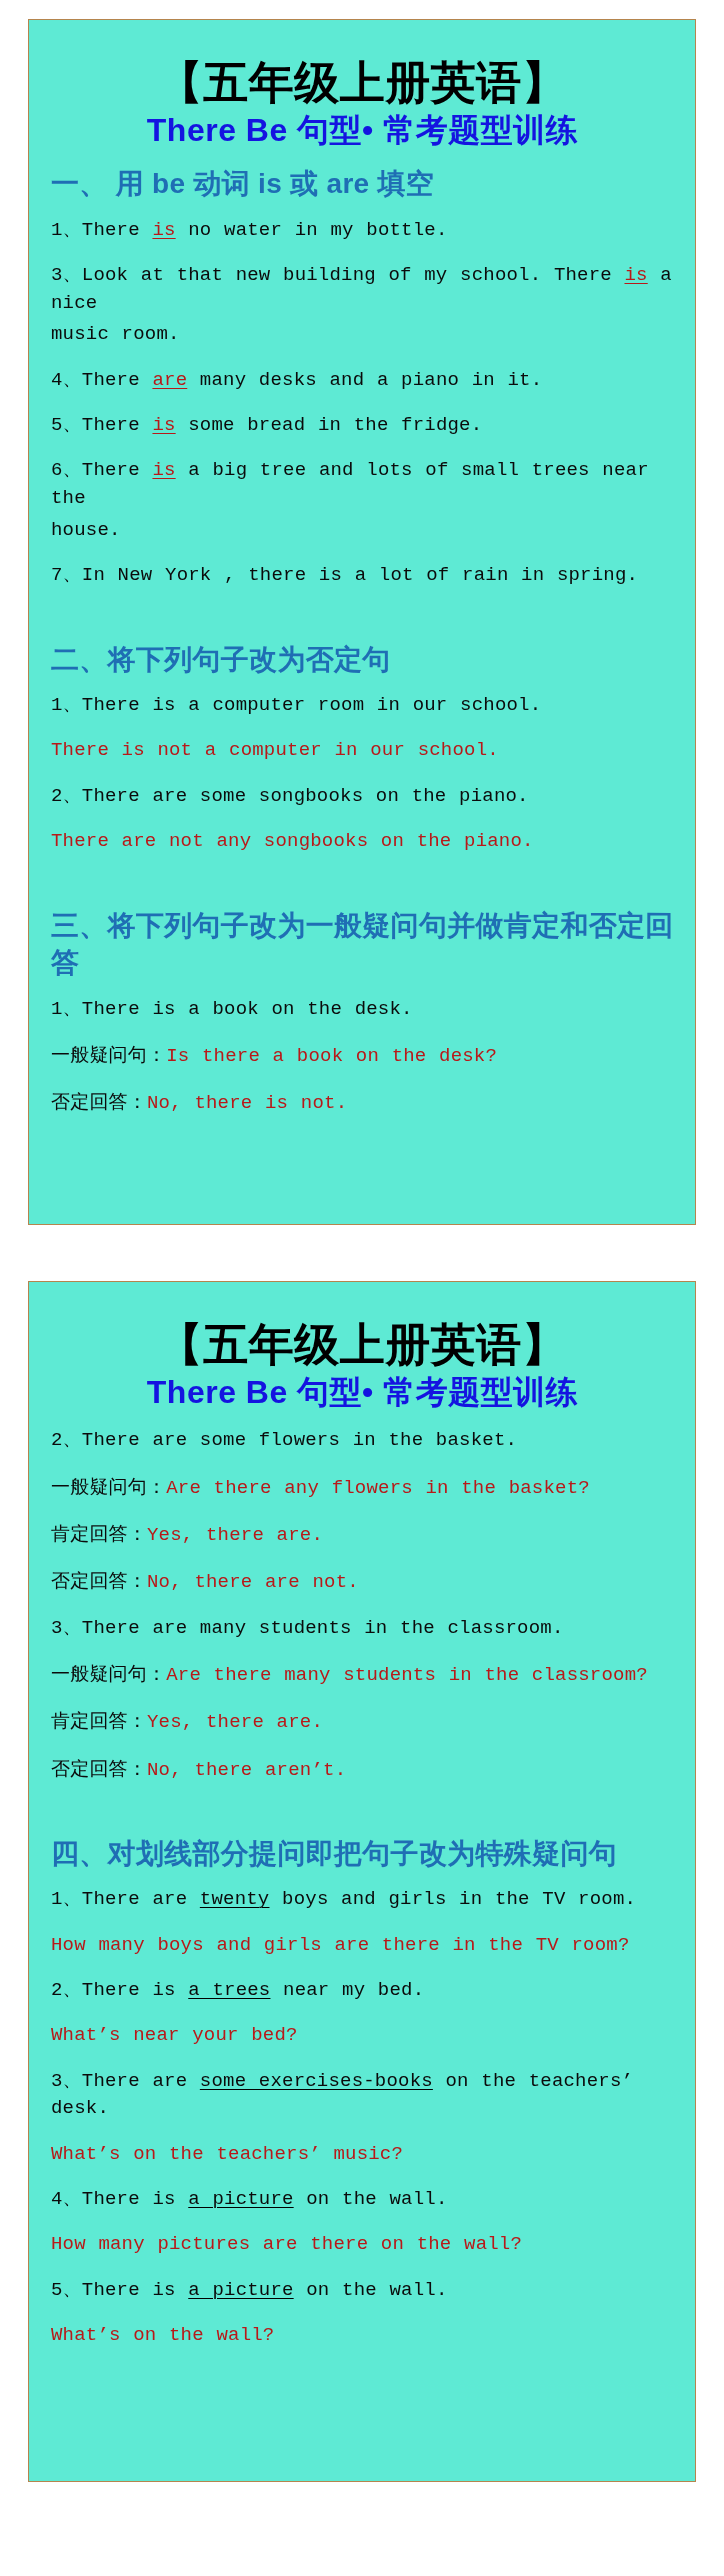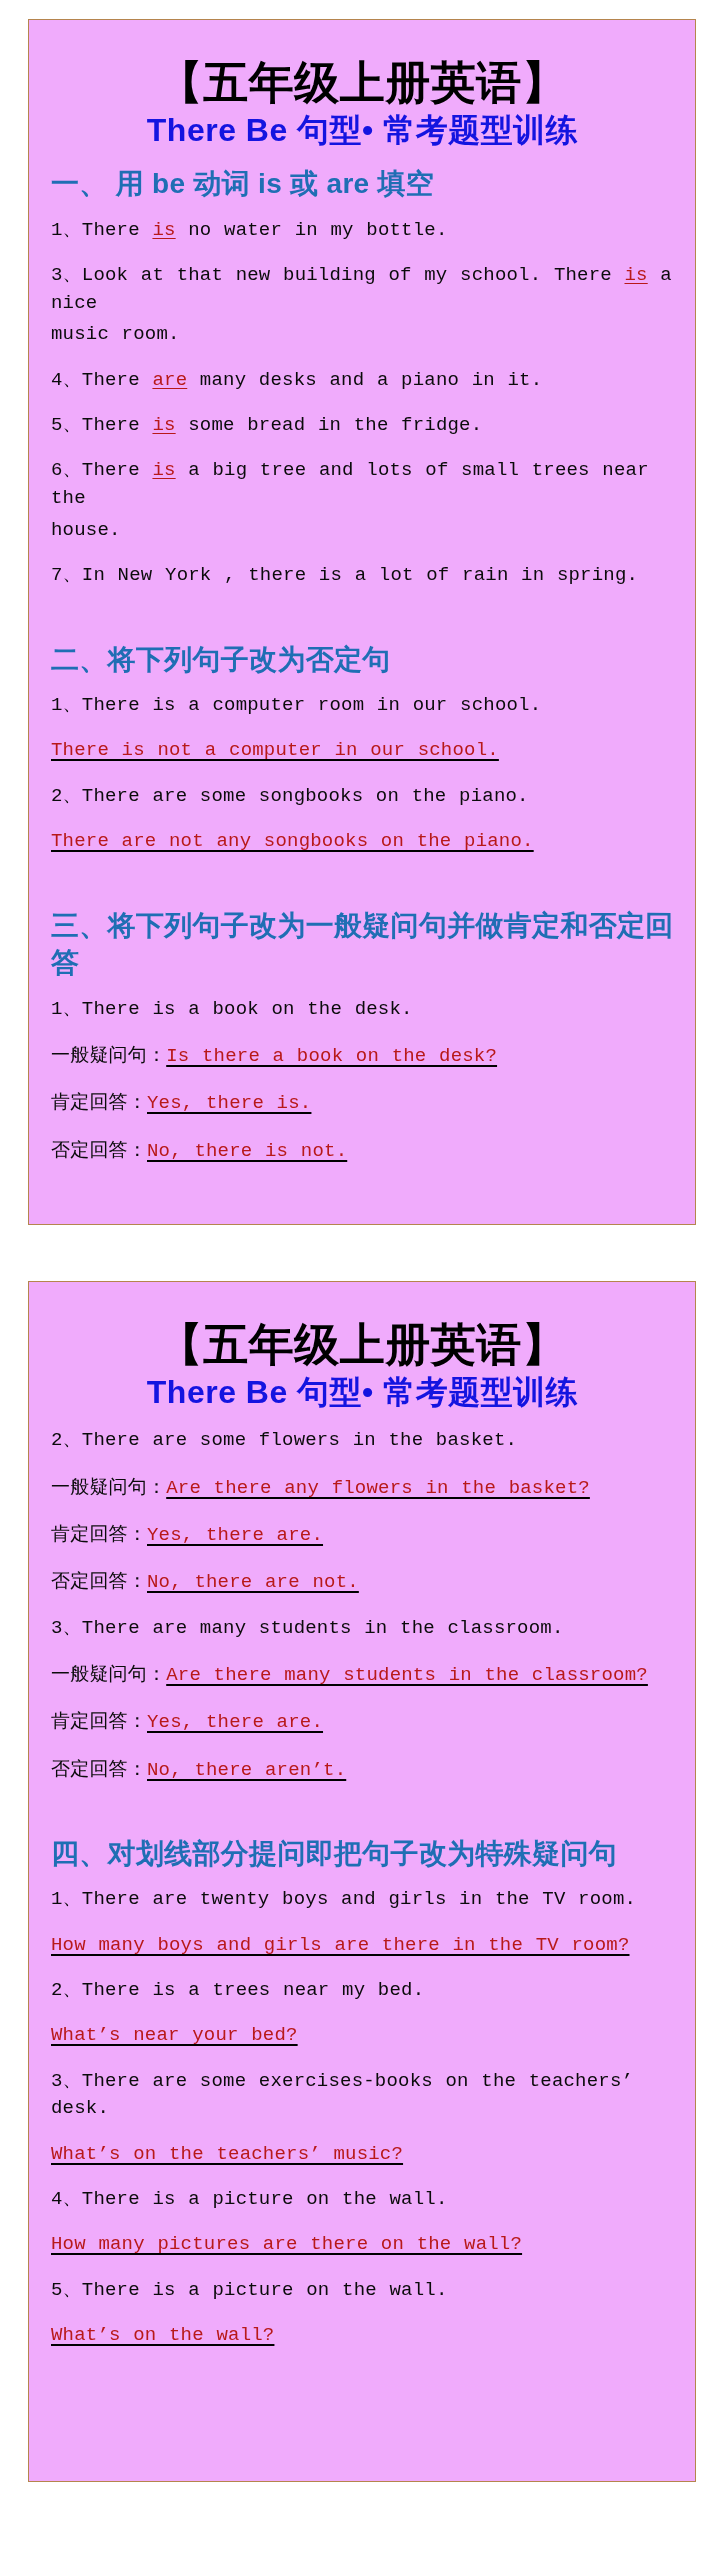--- a/index.html
+++ b/index.html
@@ -16,21 +16,21 @@
   .doc {
     width: 724px;
     box-sizing: border-box;
   }
 
   
   .page {
     width: 668px;
     margin: 0 auto;
     box-sizing: border-box;
-    background: #f0abfc;
+    background: #5eead4;
     border: 1px solid #b5854e;
     padding: 29px 21px 24px 22px;
   }
   .page.page-1 { min-height: 1206px; }
   .page.page-2 { min-height: 1201px; }
 
   .page-gap { height: 56px; }
   .top-gap { height: 18.6px; }
   .bottom-gap { height: 31px; }
 
@@ -84,27 +84,27 @@
     color: #b81919;
     margin-bottom: 17.6px;
   }
   .line .zh {
     font-family: "Liberation Sans", "DejaVu Sans", sans-serif;
     color: #0b0b0b;
     font-size: 19px;
   }
   .ured {
     color: #b81919;
-    text-decoration: underline;
     text-decoration-color: #000000;
     text-underline-offset: 3.6px;
     text-decoration-thickness: 1.6px;
   }
   .ublack {
     color: #0b0b0b;
+    text-decoration: underline;
     text-decoration-color: #000000;
     text-underline-offset: 2.6px;
     text-decoration-thickness: 1px;
   }
   .redword { color: #b81919; text-decoration: underline; text-underline-offset: 2.6px; }
   .spacer-md { height: 28px; }
   .spacer-lg { height: 47px; }
 </style>
 </head>
 <body>
@@ -144,21 +144,20 @@
 
     <div class="line"><span>2、</span><span>There are some songbooks on the piano.</span></div>
     <div class="line ans"><span class="ured">There are not any songbooks on the piano.</span></div>
 
     <div class="spacer-md"></div>
 
     <div class="sec-head">三、将下列句子改为一般疑问句并做肯定和否定回答</div>
 
     <div class="line"><span>1、</span><span>There is a book on the desk.</span></div>
     <div class="line"><span class="zh">一般疑问句：</span><span class="ured">Is there a book on the desk?</span></div>
-    <div class="line"><span class="zh">肯定回答：</span><span class="ured">Yes, there is.</span></div>
     <div class="line"><span class="zh">否定回答：</span><span class="ured">No, there is not.</span></div>
 
   </div>
 
   <div class="page-gap"></div>
 
   <div class="page page-2">
 
     <div class="title-main">【五年级上册英语】</div>
     <div class="title-sub"><span>There Be </span><span>句型• 常考题型训练</span></div>

